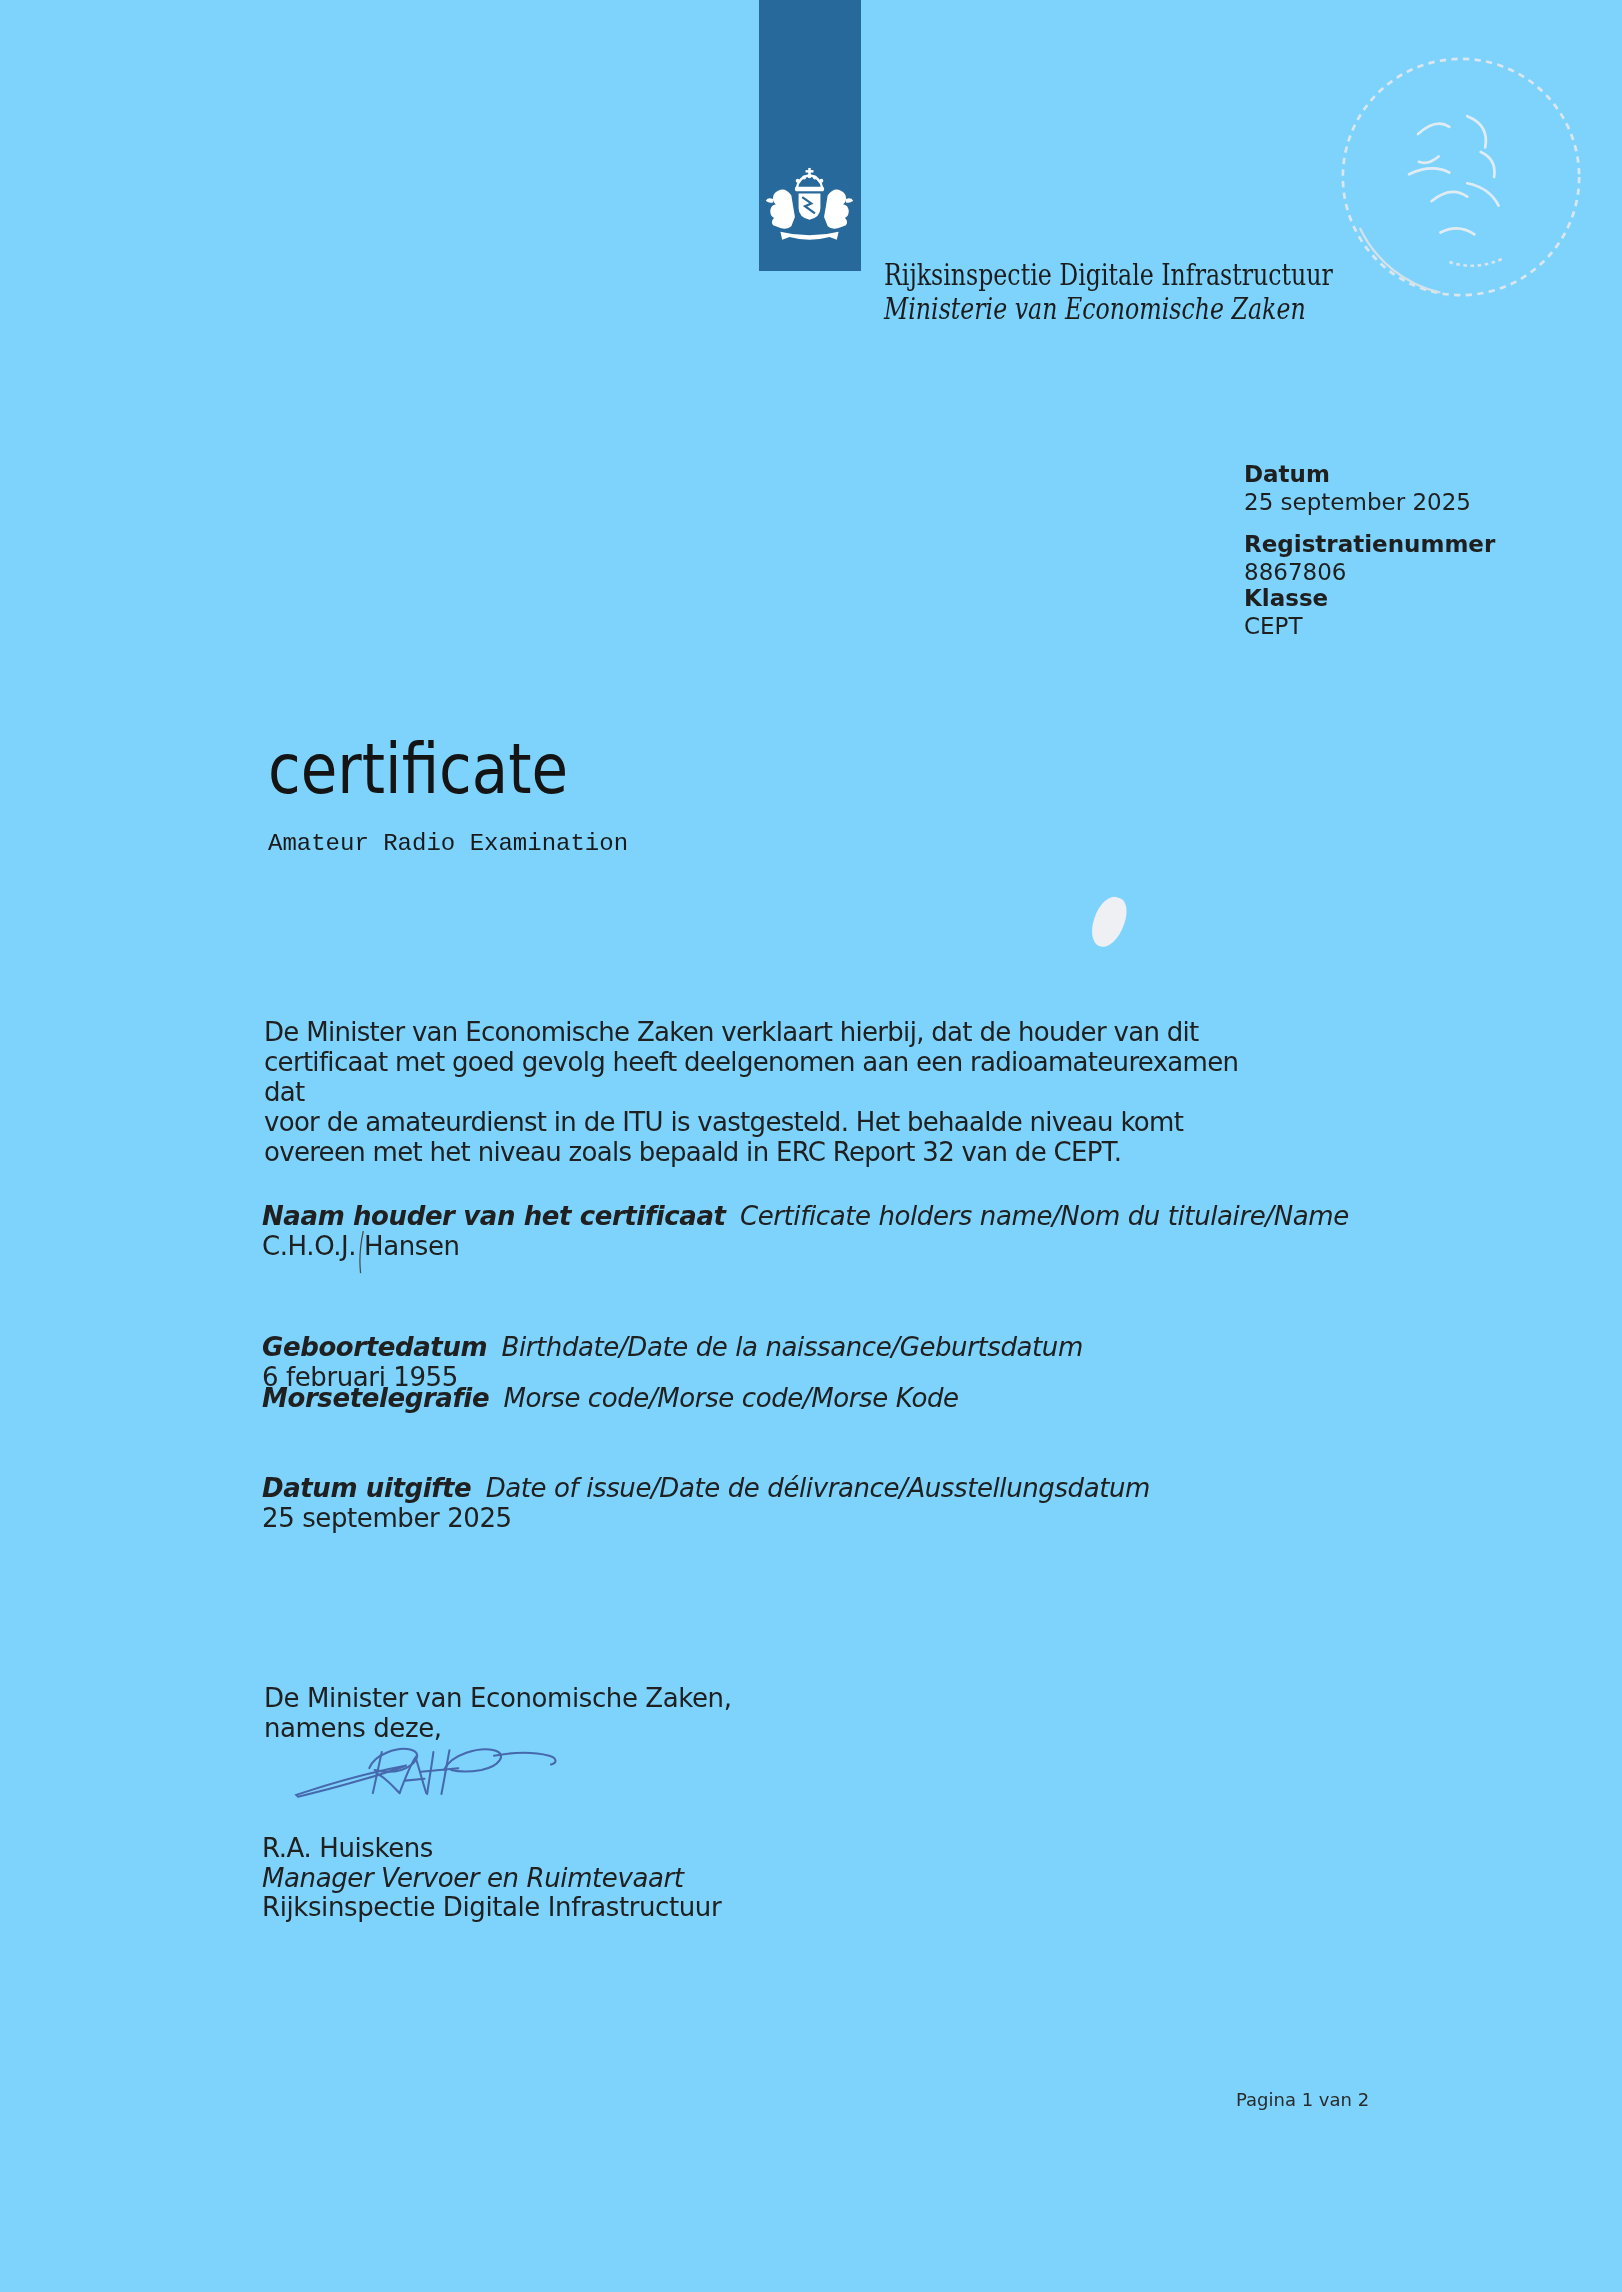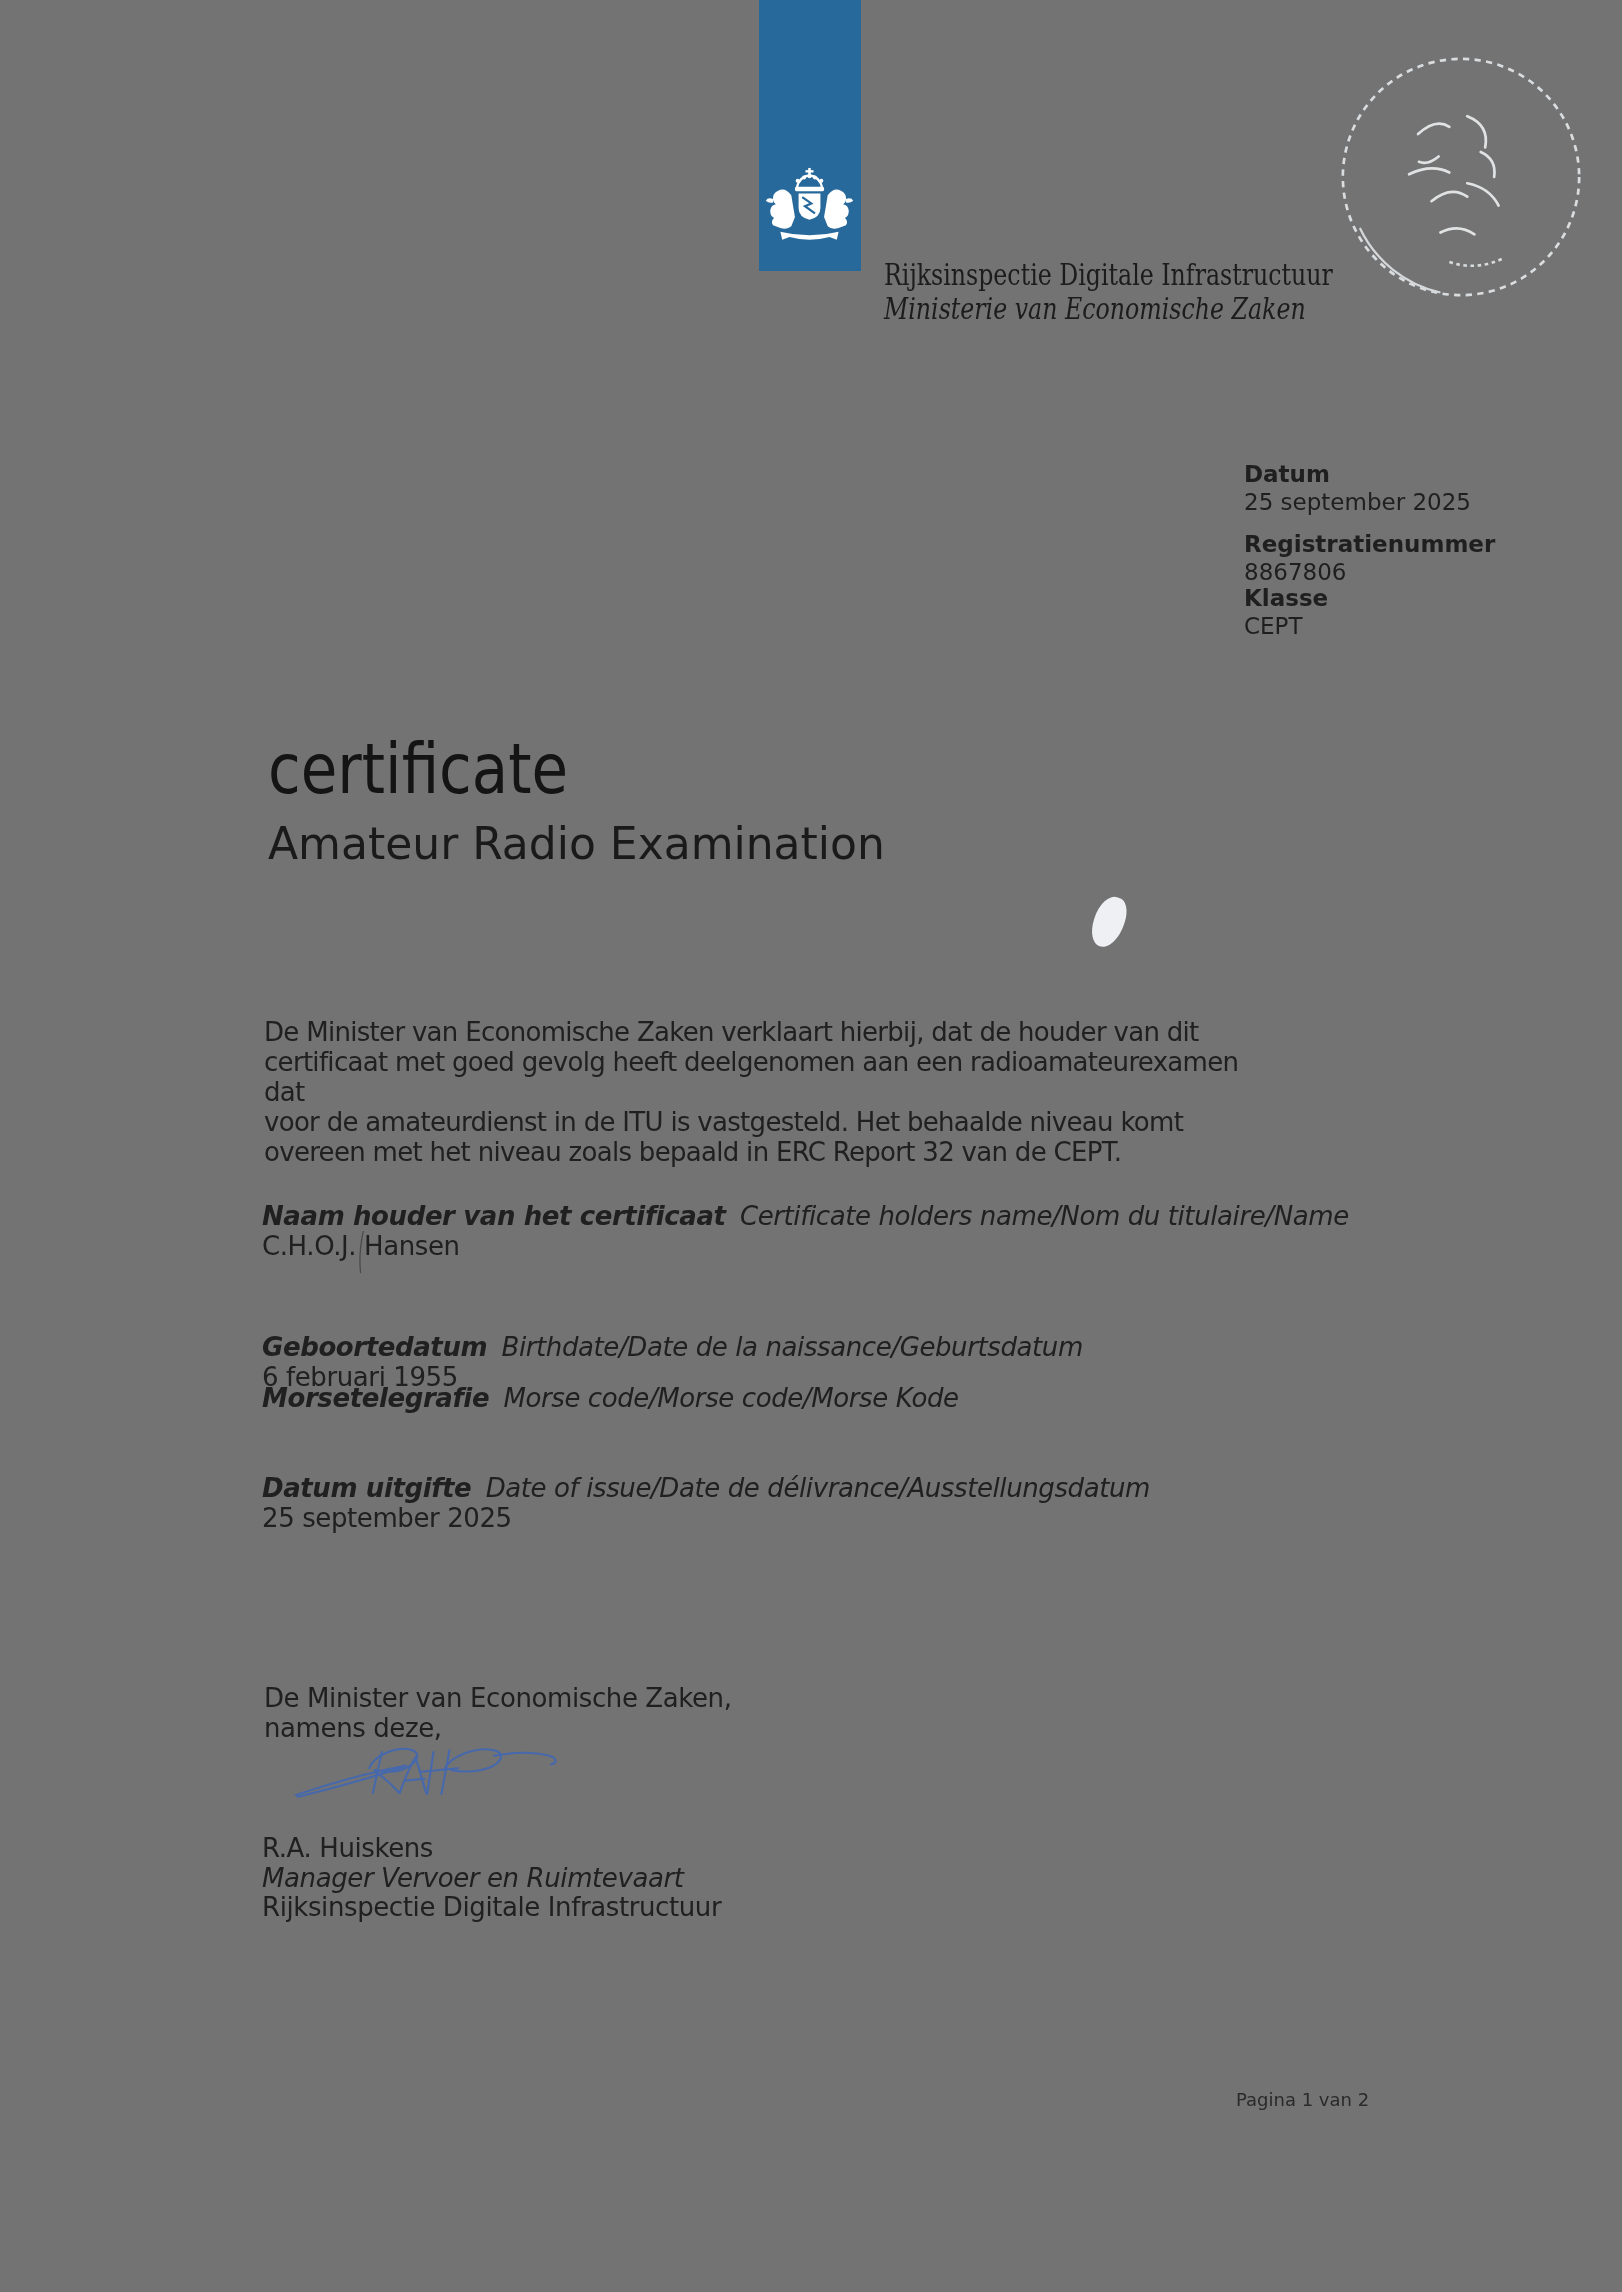--- a/index.html
+++ b/index.html
@@ -1,38 +1,38 @@
 <!DOCTYPE html>
 <html style="font-size:14.3px"><head>
 <meta charset="utf-8">
 <style>
   html,body{margin:0;padding:0;background:#ffffff;}
   .page{
-    position:relative;width:1623px;height:2293px;background:#737373;overflow:hidden;
+    position:relative;width:1623px;height:2293px;background:#7dd3fc;overflow:hidden;
     font-family:"DejaVu Sans","Liberation Sans",sans-serif;color:#1f1f1f;
   }
   
   .logo-bar{position:absolute;left:759px;top:0;width:102px;height:271px;}
   .logo-emblem{position:absolute;left:5.4px;top:167px;width:91px;height:82px;}
   .wordmark{position:absolute;left:884px;top:258px;transform:scaleX(.8);transform-origin:left top;
     font-family:"DejaVu Serif","Liberation Serif",serif;color:#1c1c1c;white-space:nowrap;}
   .wordmark .org{font-size:29.6px;line-height:35px;}
   .wordmark .dept{font-size:29.6px;line-height:33px;font-style:italic;}
   
   .seal{position:absolute;left:1333px;top:49px;width:256px;height:256px;opacity:.9;}
   
   .meta{position:absolute;left:1236px;top:0;width:322px;font-size:23px;line-height:24px;}
   .meta .row{position:absolute;left:8px;}
   .meta .lbl{font-weight:bold;}
   .row-date{top:462px;} .row-reg{top:532px;} .row-class{top:586px;}
   .meta .val{margin-top:3.6px;}
   
   .title{position:absolute;left:268px;top:733px;font-size:70px;line-height:72px;color:#141414;
     transform:scaleX(.85);transform-origin:left top;white-space:nowrap;}
-  .subtitle{position:absolute;left:268px;top:824px;font-size:44px;line-height:39px;color:#1a1a1a;white-space:nowrap;}
+  .subtitle{position:absolute;left:268px;top:824px;font-size:24px;line-height:39px;color:#1a1a1a;white-space:nowrap;font-family:Liberation Mono, monospace;}
   
   .statement{position:absolute;left:264px;top:1017px;width:994px;font-size:26px;line-height:30px;
     letter-spacing:-0.7px;white-space:pre-line;color:#202020;}
   
   .field{position:absolute;left:262px;width:1111px;font-size:26px;line-height:29.6px;letter-spacing:-0.4px;color:#202020;}
   .field .labelline{white-space:nowrap;}
   .field .lbl{font-weight:bold;font-style:italic;}
   .field .trans{font-style:italic;margin-left:14.3px;}
   .f-name{top:1202px;} .f-birth{top:1333px;} .f-morse{top:1384px;} .f-issue{top:1474px;}
   

